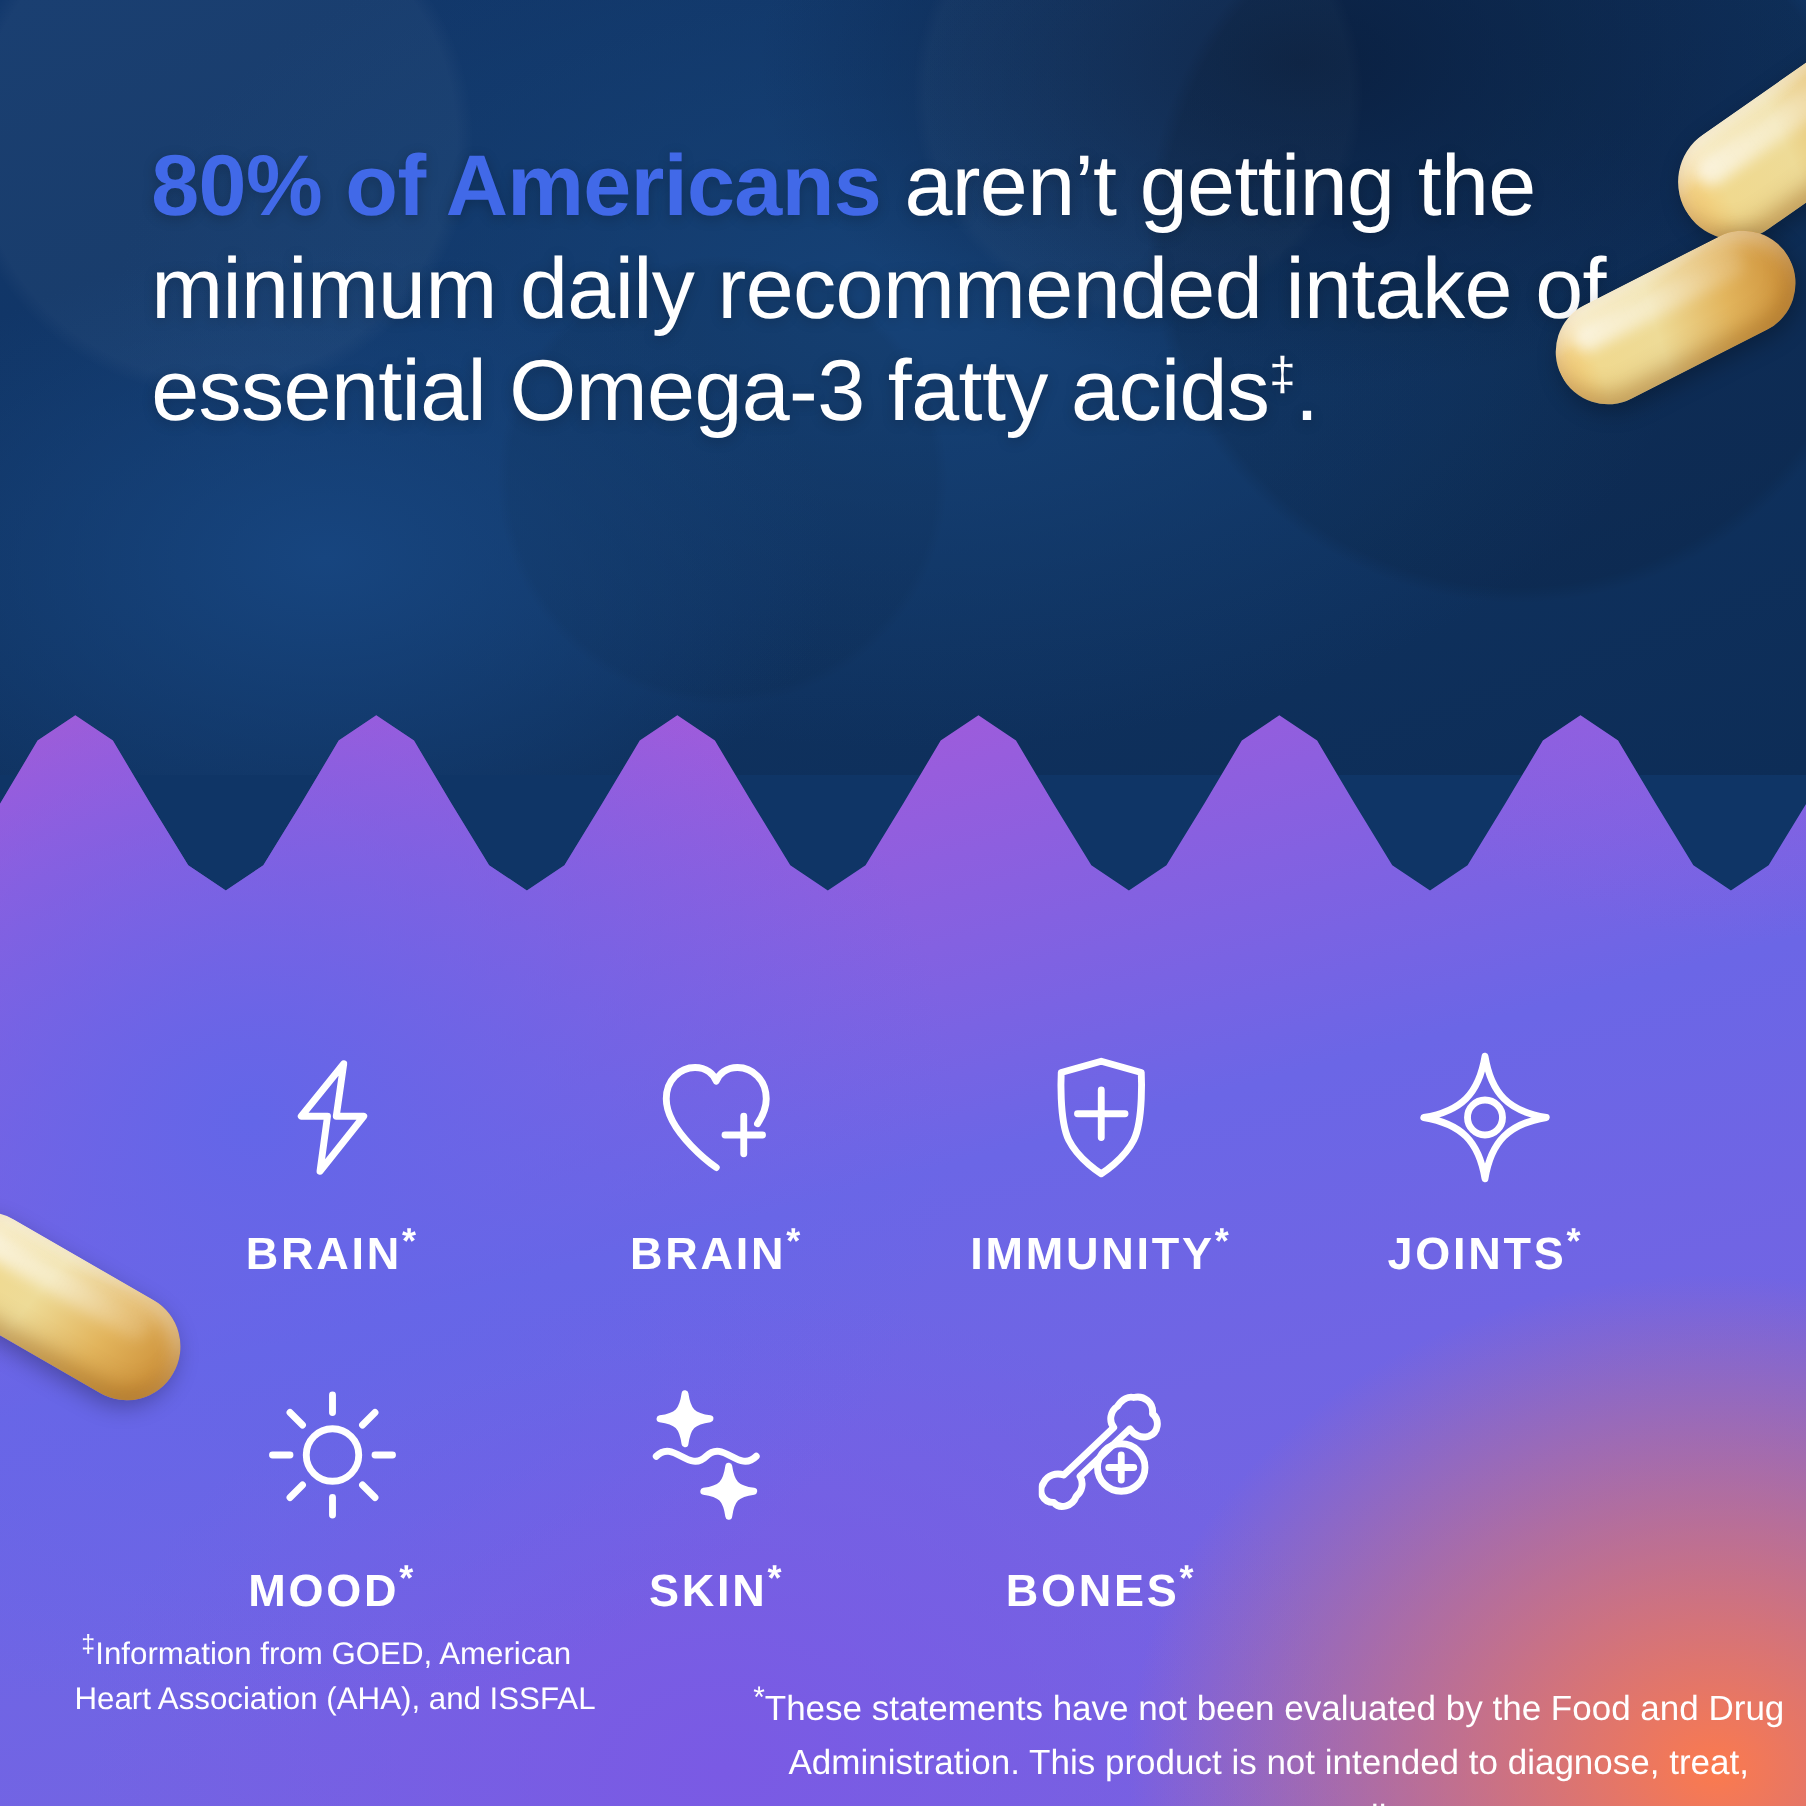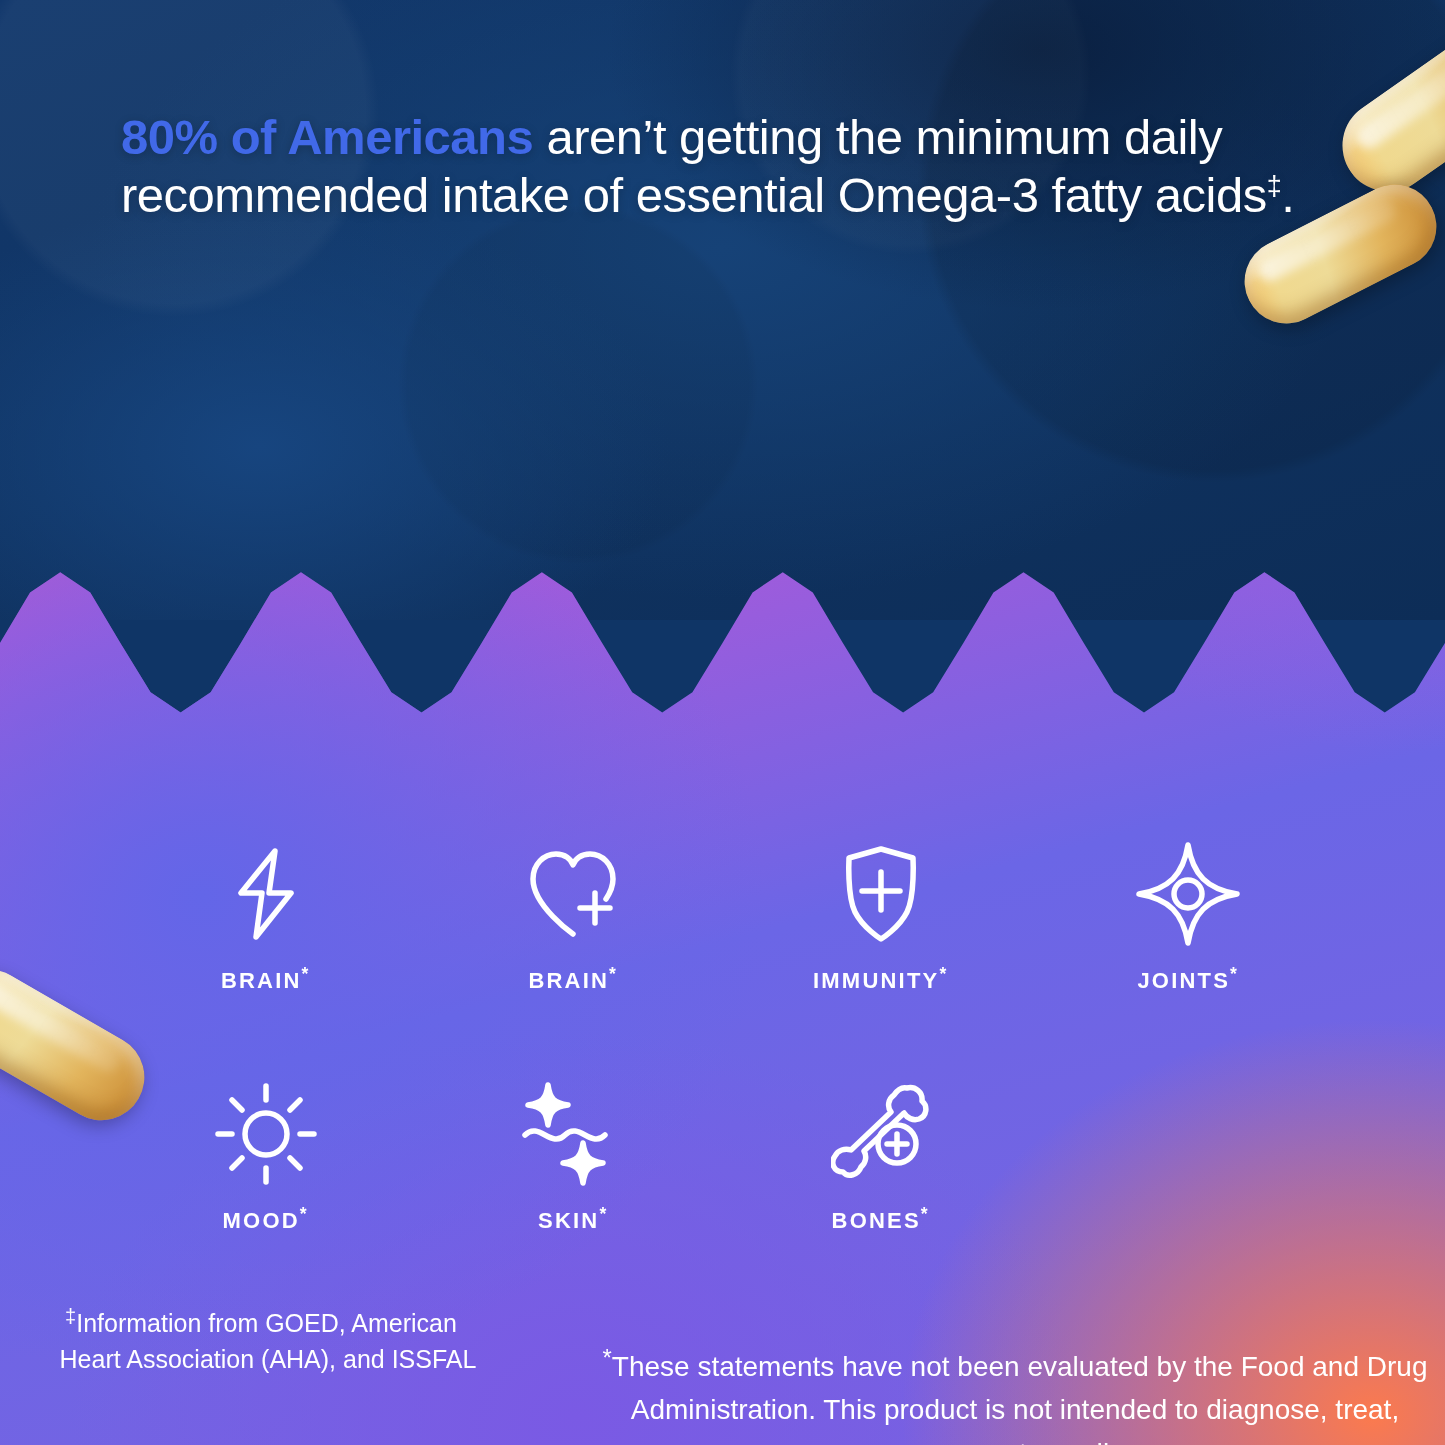--- a/index.html
+++ b/index.html
@@ -27,21 +27,21 @@
       radial-gradient(circle at 12% 18%, rgba(255,255,255,.035) 0 14%, transparent 15%),
       radial-gradient(circle at 40% 62%, rgba(0,0,0,.05) 0 18%, transparent 19%),
       radial-gradient(circle at 84% 30%, rgba(0,0,0,.10) 0 22%, transparent 23%),
       radial-gradient(circle at 63% 12%, rgba(255,255,255,.025) 0 16%, transparent 17%);
     pointer-events:none;
   }
 
   
   .headline{
     position:absolute; left:121px; top:108px; width:1230px;
-    font-size:49px; line-height:1.19; font-weight:400; color:#ffffff;
+    font-size:69px; line-height:1.19; font-weight:400; color:#ffffff;
     letter-spacing:-0.5px;
     text-shadow:0 2px 10px rgba(0,0,0,.22);
   }
   .headline .accent{ color:#4169e8; font-weight:700; }
   .headline sup{ font-size:.55em; vertical-align:super; line-height:0; }
 
   
   .bottom-section{
     position:absolute; left:0; top:0; width:1445px; height:1445px;
     background:
@@ -82,21 +82,21 @@
 
   
   .grid{
     position:absolute; left:112px; top:842px; width:1230px;
     display:grid; grid-template-columns:repeat(4,1fr); row-gap:88px;
   }
   .cell{ display:flex; flex-direction:column; align-items:center; }
   .cell .ico{ height:104px; display:flex; align-items:center; justify-content:center; }
   .cell .ico svg{ display:block; }
   .cell .lbl{
-    margin-top:22px; font-size:22px; font-weight:700; color:#fff;
+    margin-top:36px; font-size:36px; font-weight:700; color:#fff;
     letter-spacing:2.2px; white-space:nowrap;
   }
   .cell .lbl sup{ font-size:.8em; vertical-align:super; line-height:0; }
 
   
   .fn-left{
     position:absolute; left:36px; top:1305px; width:450px;
     font-size:25px; line-height:1.45; color:#ffffff; font-weight:400;
     text-indent:-14px; padding-left:14px;text-align:center;
   }

